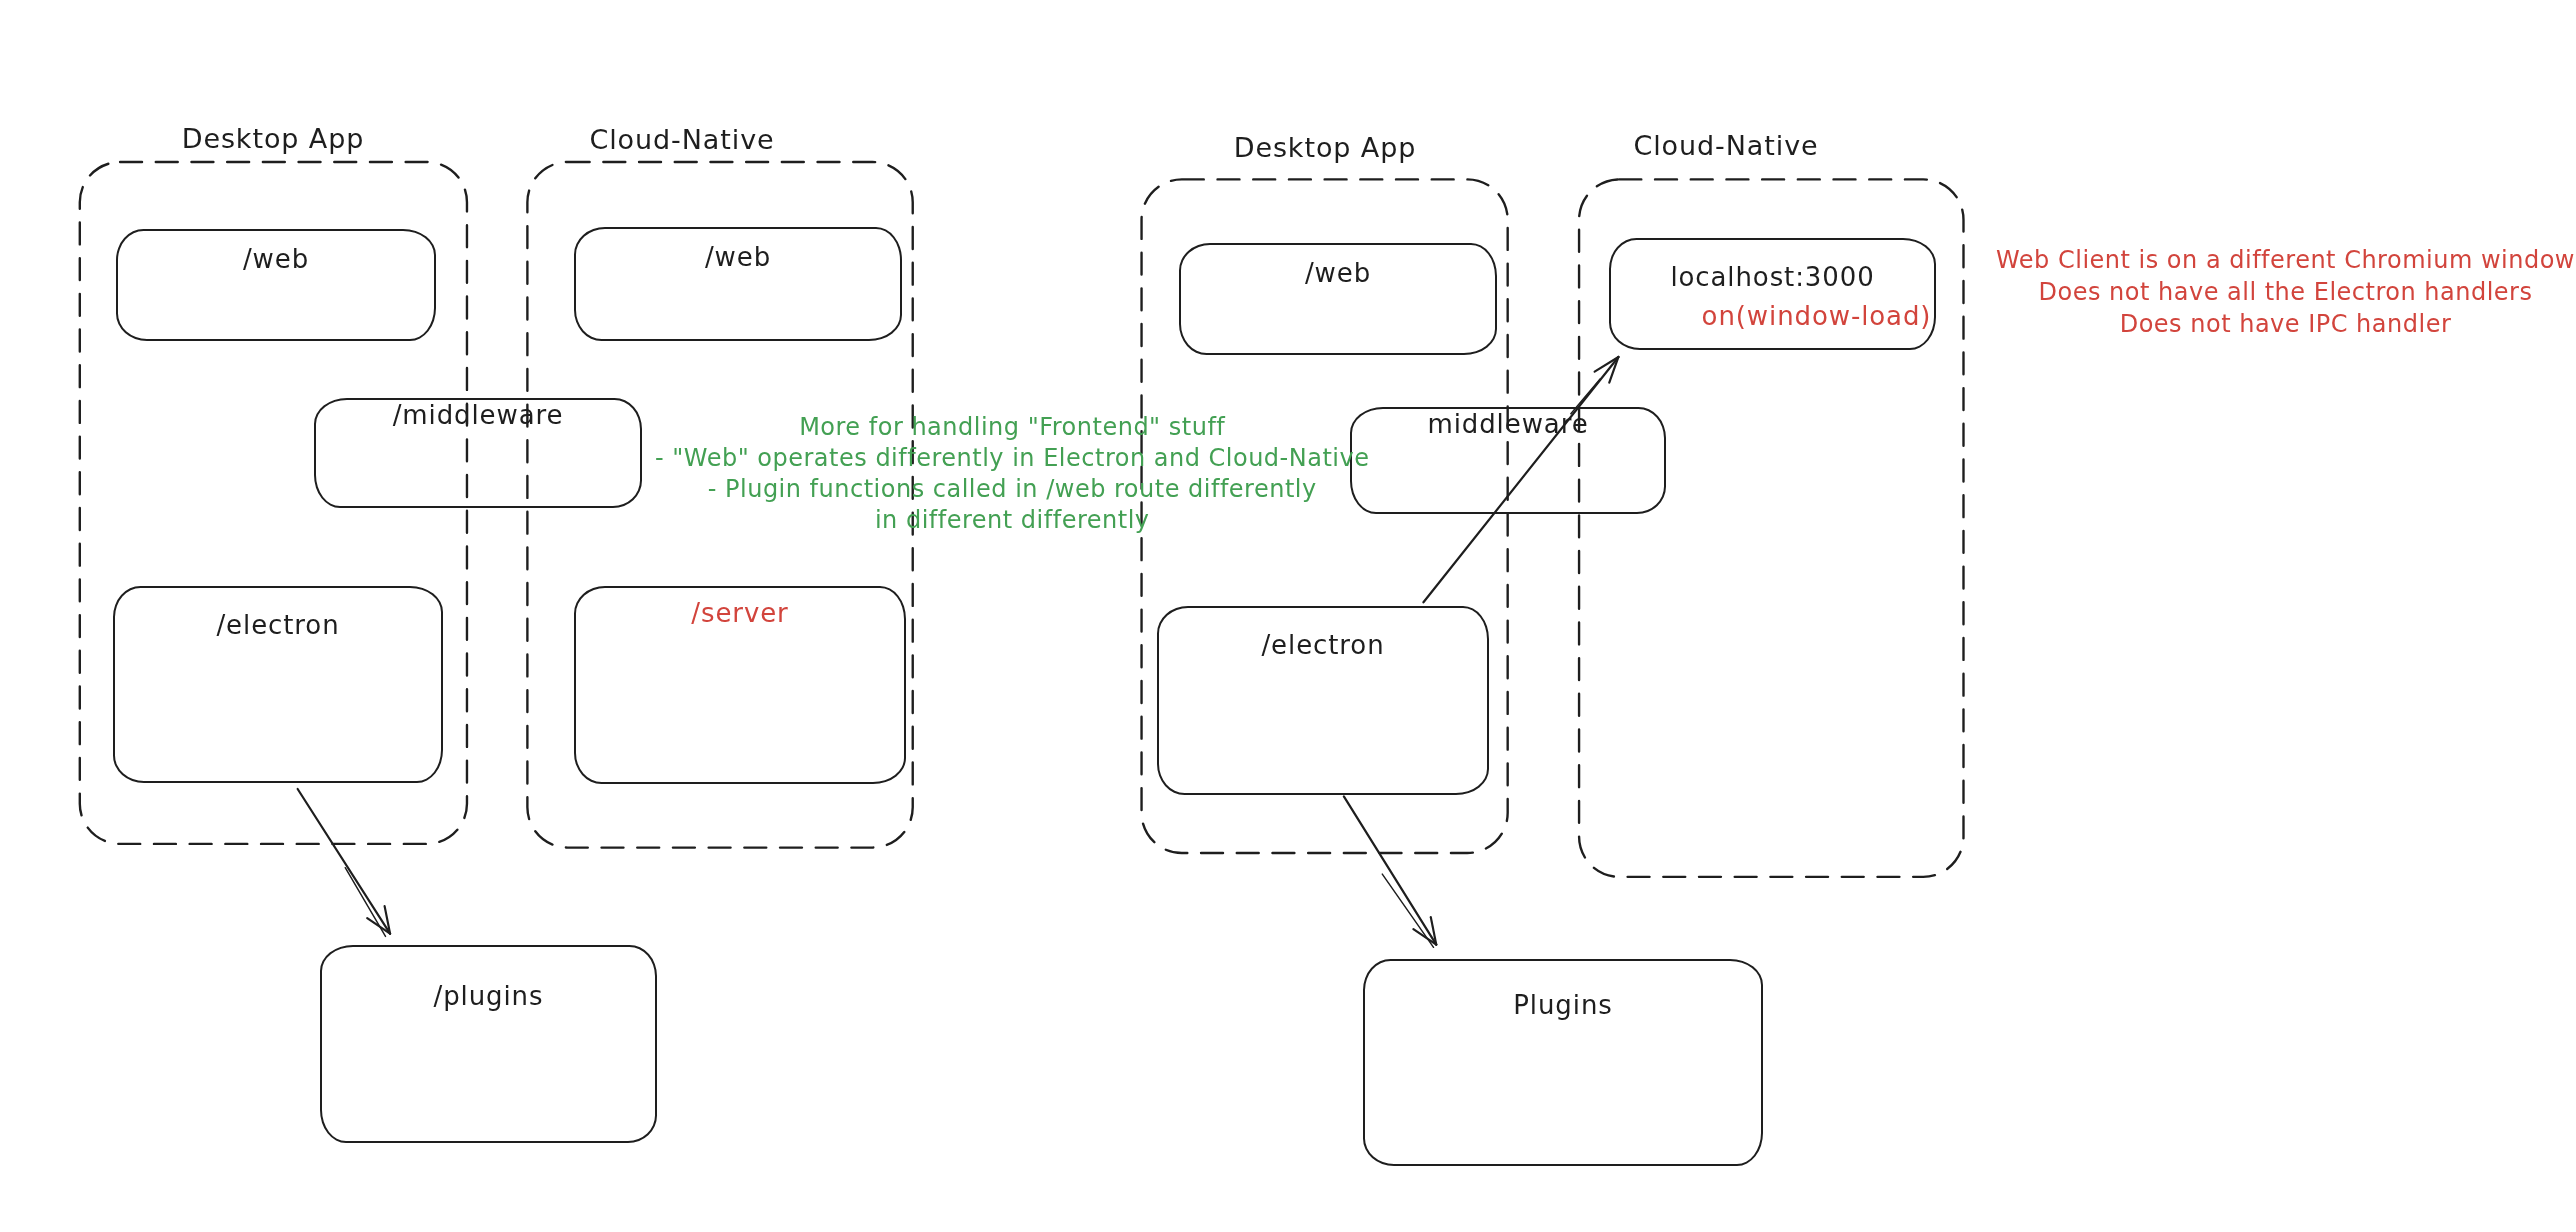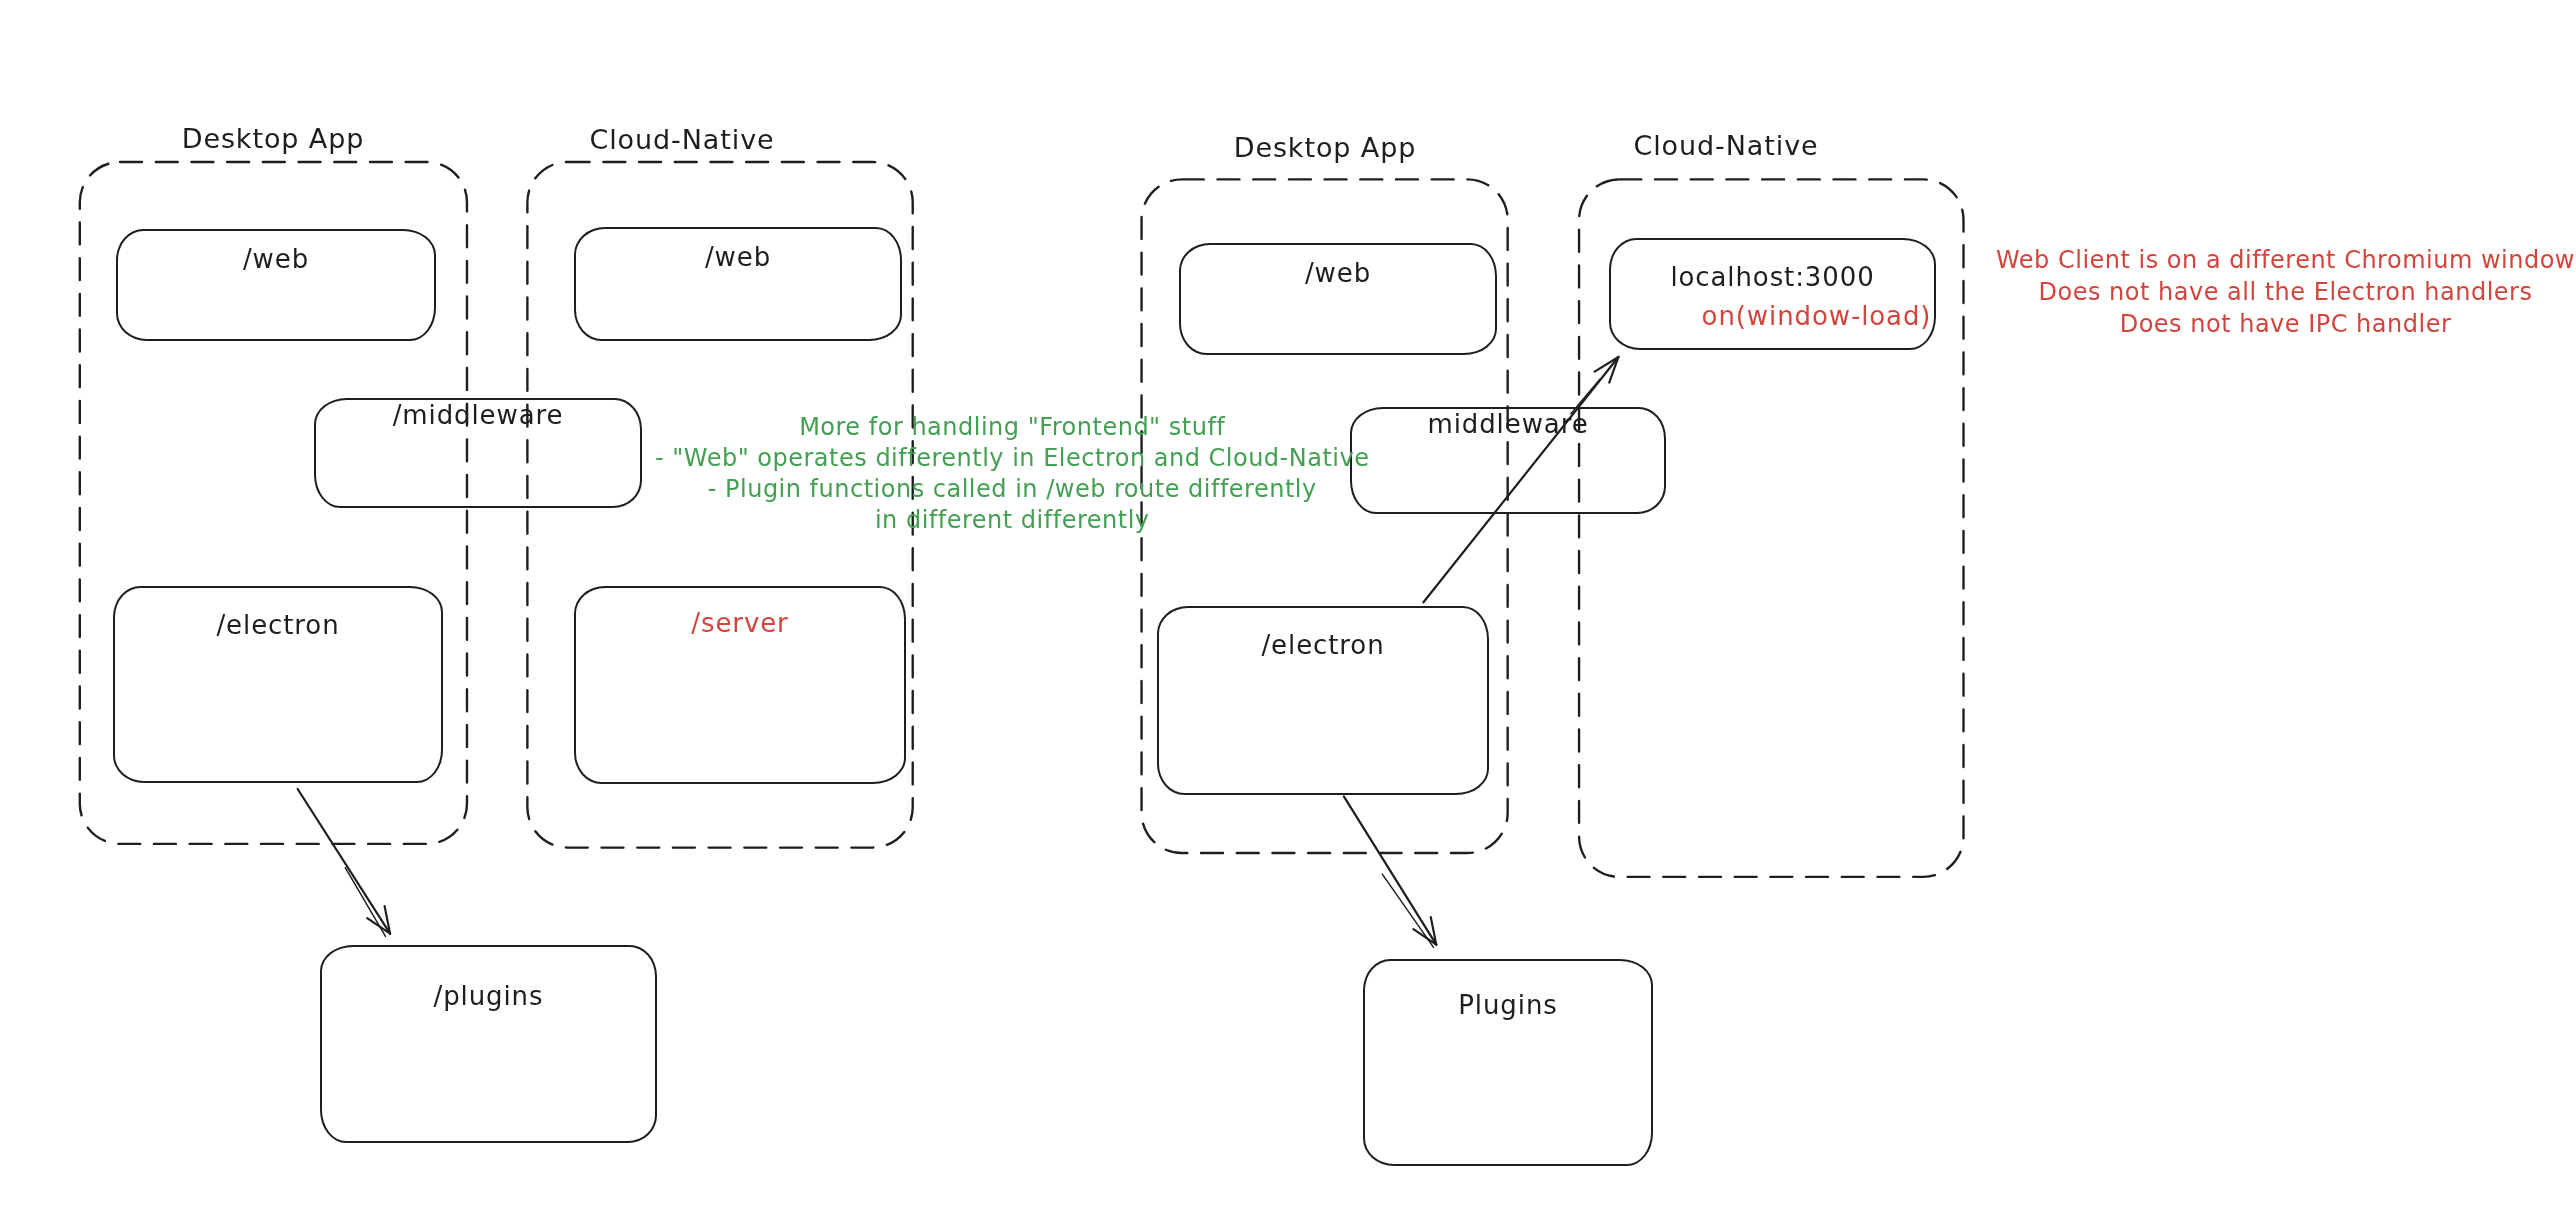--- a/index.html
+++ b/index.html
@@ -132,21 +132,21 @@
   </div>
 
   <div class="node center-label r3" style="left:314px; top:398px; width:328px; height:110px;">
     <div class="label">/middleware</div>
   </div>
 
   <div class="node r1" style="left:113px; top:586px; width:330px; height:197px; padding-top:22px;">
     <div class="label">/electron</div>
   </div>
 
-  <div class="node r2" style="left:574px; top:586px; width:332px; height:198px; padding-top:20px;">
+  <div class="node r2" style="left:574px; top:586px; width:332px; height:198px; padding-top:10px;">
     <div class="label red-text">/server</div>
   </div>
 
   <div class="node r3" style="left:320px; top:945px; width:337px; height:198px; padding-top:34px;">
     <div class="label">/plugins</div>
   </div>
 
   <div class="node r2" style="left:1179px; top:243px; width:318px; height:112px; padding-top:13px;">
     <div class="label">/web</div>
   </div>
@@ -157,21 +157,21 @@
   </div>
 
   <div class="node center-label r3" style="left:1350px; top:407px; width:316px; height:107px;">
     <div class="label">middleware</div>
   </div>
 
   <div class="node r2" style="left:1157px; top:606px; width:332px; height:189px; padding-top:22px;">
     <div class="label">/electron</div>
   </div>
 
-  <div class="node r1" style="left:1363px; top:959px; width:290px; height:207px; padding-top:29px;">
+  <div class="node r1" style="left:1363px; top:959px; width:400px; height:207px; padding-top:29px;">
     <div class="label">Plugins</div>
   </div>
 
   <div class="note green" style="left:655px; top:412px;">
     <div>More for handling "Frontend" stuff</div>
     <div>- "Web" operates differently in Electron and Cloud-Native</div>
     <div>- Plugin functions called in /web route differently</div>
     <div>in different differently</div>
   </div>
 

